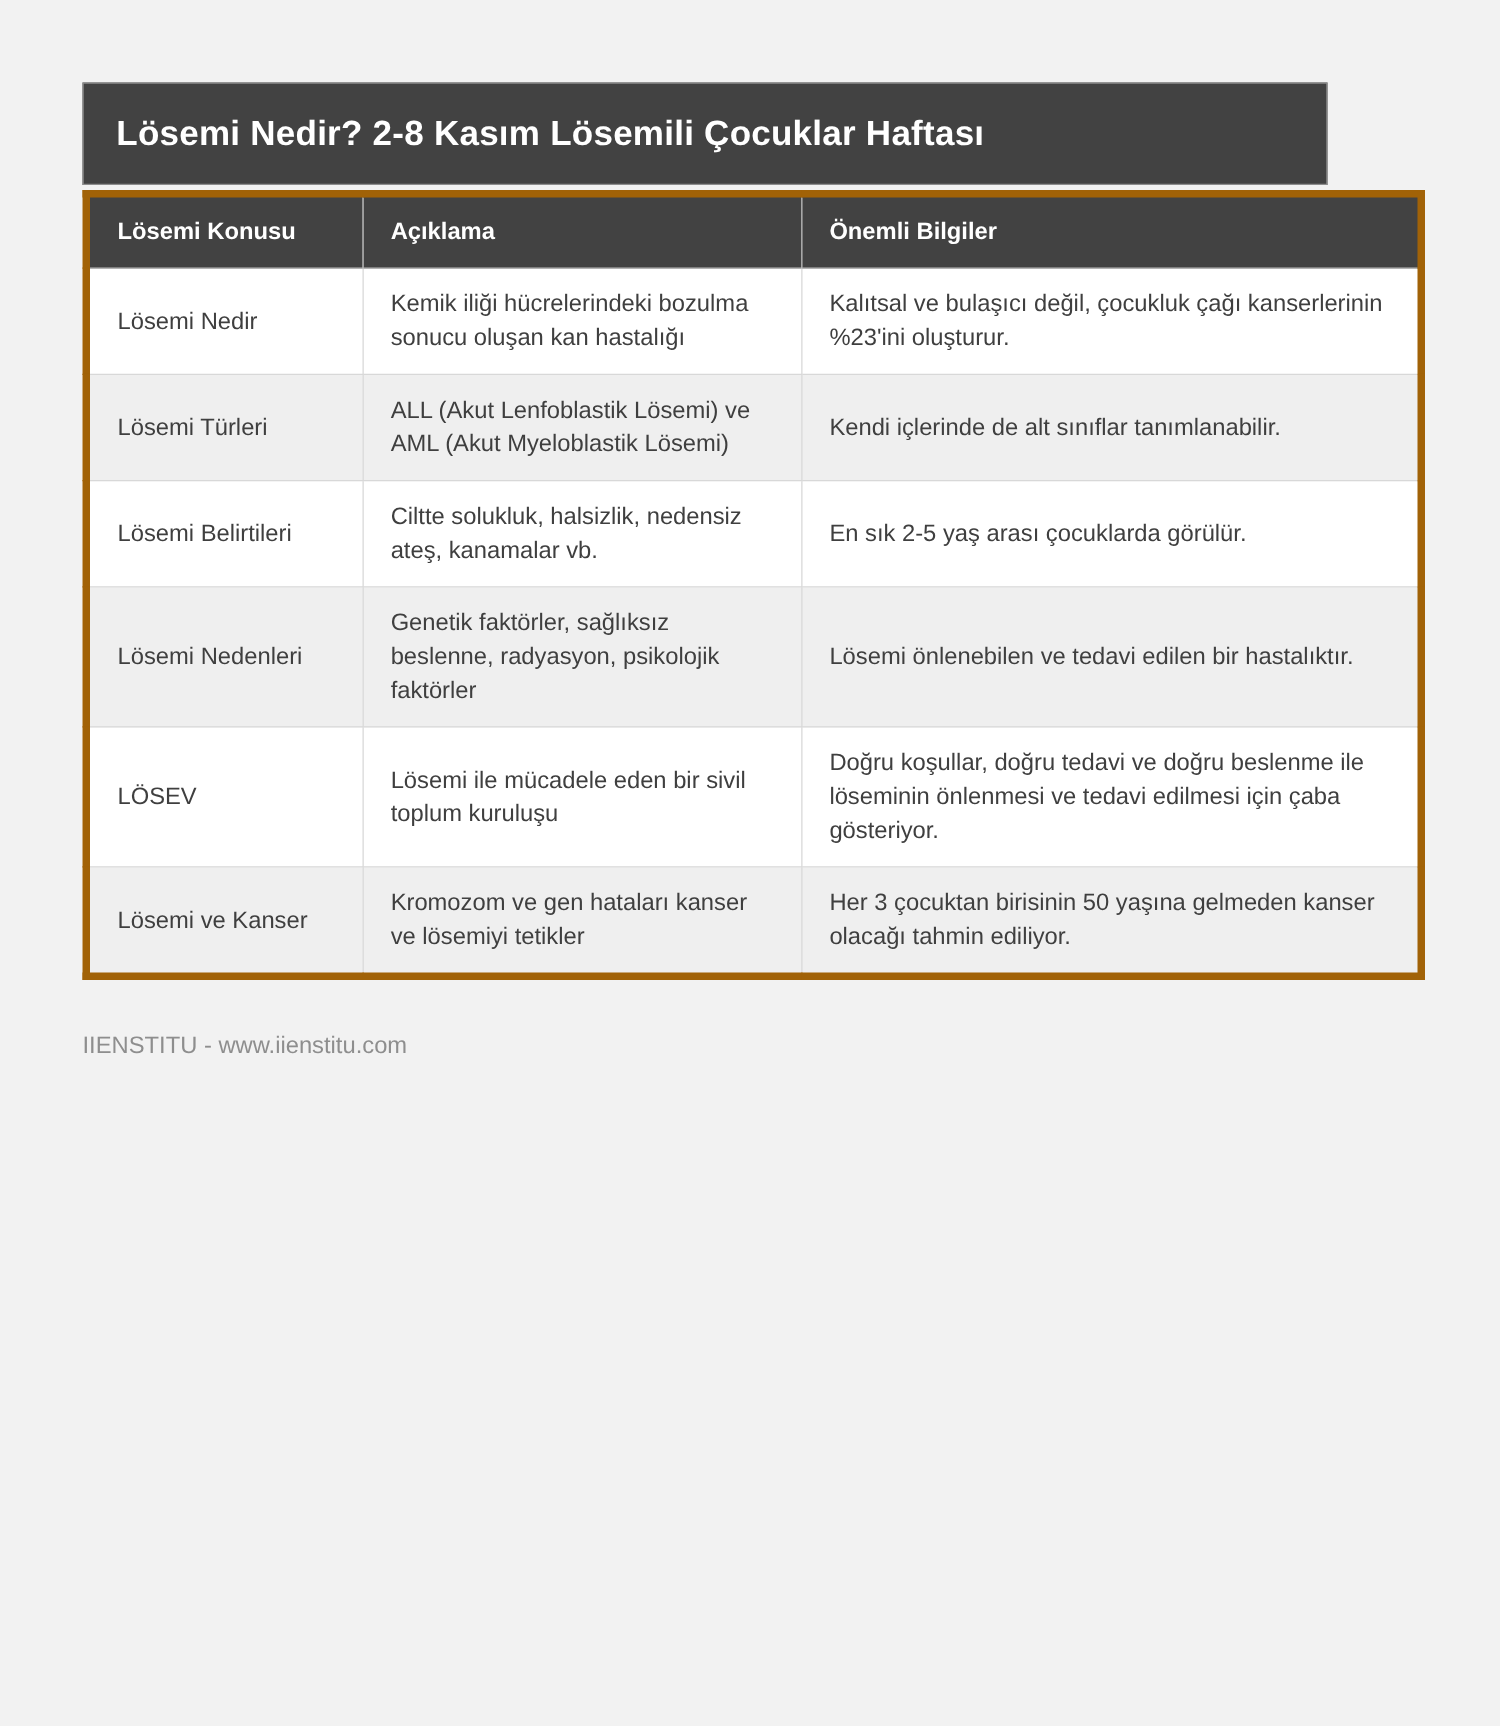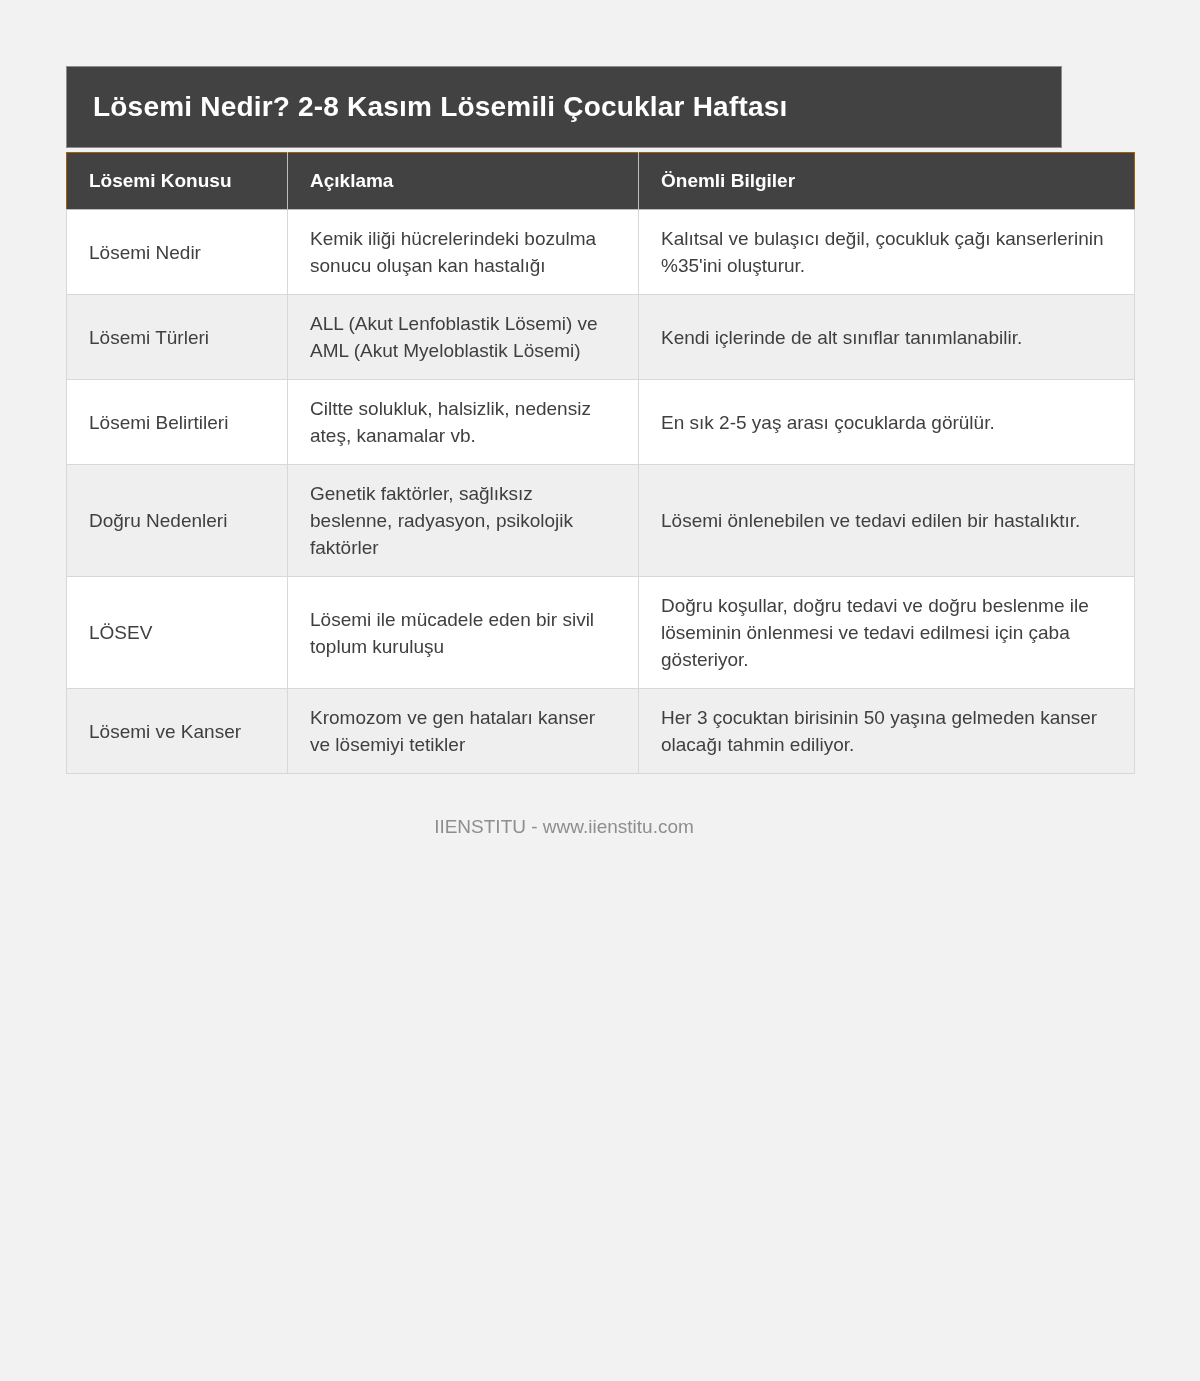--- a/index.html
+++ b/index.html
@@ -23,21 +23,21 @@
     padding: 24px 26px;
     box-sizing: border-box;
     border: 1px solid #8d8d8d;
     letter-spacing: 0.2px;
   }
   table.info-table {
     width: 100%;
     border-collapse: collapse;
     margin-top: 4px;
     background: #ffffff;
-    border: 1px solid #a16207;
+    border: 6px solid #a16207;
     table-layout: fixed;
   }
   col.c-konu    { width: 221px; }
   col.c-aciklama{ width: 351px; }
   col.c-bilgi   { width: 496px; }
   table.info-table thead th {
     background: #424242;
     color: #ffffff;
     font-size: 19px;
     font-weight: bold;
@@ -51,21 +51,20 @@
     font-size: 19px;
     line-height: 27px;
     padding: 15px 22px;
     border: 1px solid #d8d8d8;
     vertical-align: middle;
     word-wrap: break-word;
   }
   table.info-table tbody tr:nth-child(odd)  { background: #ffffff; }
   table.info-table tbody tr:nth-child(even) { background: #efefef; }
   .footer {
-    text-align: center;
     color: #8e8e8e;
     font-size: 19px;
     margin-top: 42px;
   }
 </style>
 </head>
 <body>
 
 <div class="page">
 
@@ -81,34 +80,34 @@
       <tr>
         <th>Lösemi Konusu</th>
         <th>Açıklama</th>
         <th>Önemli Bilgiler</th>
       </tr>
     </thead>
     <tbody>
       <tr>
         <td>Lösemi Nedir</td>
         <td>Kemik iliği hücrelerindeki bozulma sonucu oluşan kan hastalığı</td>
-        <td>Kalıtsal ve bulaşıcı değil, çocukluk çağı kanserlerinin %35'ini oluşturur.</td>
+        <td>Kalıtsal ve bulaşıcı değil, çocukluk çağı kanserlerinin %23'ini oluşturur.</td>
       </tr>
       <tr>
         <td>Lösemi Türleri</td>
         <td>ALL (Akut Lenfoblastik Lösemi) ve AML (Akut Myeloblastik Lösemi)</td>
         <td>Kendi içlerinde de alt sınıflar tanımlanabilir.</td>
       </tr>
       <tr>
         <td>Lösemi Belirtileri</td>
         <td>Ciltte solukluk, halsizlik, nedensiz ateş, kanamalar vb.</td>
         <td>En sık 2-5 yaş arası çocuklarda görülür.</td>
       </tr>
       <tr>
-        <td>Doğru Nedenleri</td>
+        <td>Lösemi Nedenleri</td>
         <td>Genetik faktörler, sağlıksız beslenne, radyasyon, psikolojik faktörler</td>
         <td>Lösemi önlenebilen ve tedavi edilen bir hastalıktır.</td>
       </tr>
       <tr>
         <td>LÖSEV</td>
         <td>Lösemi ile mücadele eden bir sivil toplum kuruluşu</td>
         <td>Doğru koşullar, doğru tedavi ve doğru beslenme ile löseminin önlenmesi ve tedavi edilmesi için çaba gösteriyor.</td>
       </tr>
       <tr>
         <td>Lösemi ve Kanser</td>

